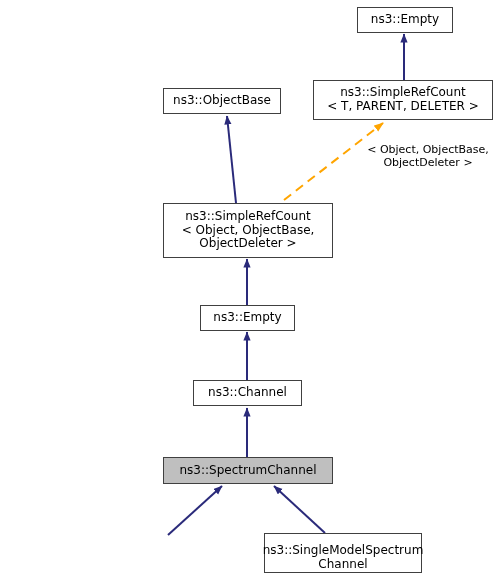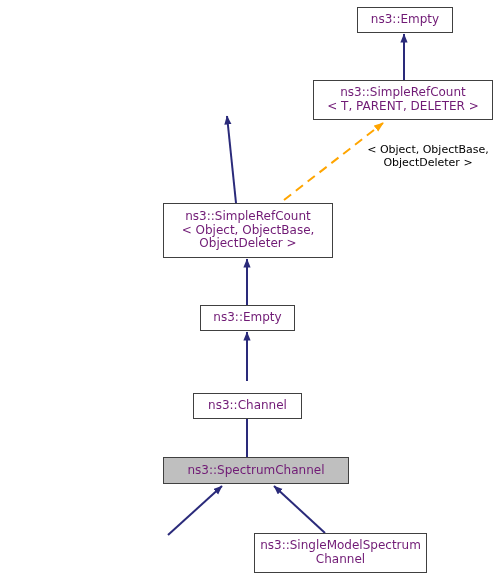--- a/index.html
+++ b/index.html
@@ -26,21 +26,21 @@
   .node {
     position: absolute;
     box-sizing: border-box;
     border: 1px solid #404040;
     background: #ffffff;
     display: flex;
     align-items: center;
     justify-content: center;
     text-align: center;
     line-height: 1.15;
-    color: #701a75;
+    color: #000000;
     font-size: 12px;
     z-index: 2;
   }
   .node.highlight {
     background: #bfbfbf;
   }
   .node-label {
     display: block;
     white-space: pre-line;
     padding: 0 6px;
@@ -89,41 +89,44 @@
 
   <div class="node" style="left:357px; top:7px; width:96px; height:26px;">
     <span class="node-label">ns3::Empty</span>
   </div>
 
   <div class="node" style="left:313px; top:80px; width:180px; height:40px;">
     <span class="node-label">ns3::SimpleRefCount
 &lt; T, PARENT, DELETER &gt;</span>
   </div>
 
+  <div class="node" style="left:163px; top:88px; width:118px; height:26px;">
+    <span class="node-label">ns3::ObjectBase</span>
+  </div>
 
   <div class="node" style="left:163px; top:203px; width:170px; height:55px;">
     <span class="node-label">ns3::SimpleRefCount
 &lt; Object, ObjectBase,
 ObjectDeleter &gt;</span>
   </div>
 
   <div class="node" style="left:200px; top:305px; width:95px; height:26px;">
     <span class="node-label">ns3::Empty</span>
   </div>
 
-  <div class="node" style="left:193px; top:393px; width:109px; height:26px;">
+  <div class="node" style="left:193px; top:380px; width:109px; height:26px;">
     <span class="node-label">ns3::Channel</span>
   </div>
 
-  <div class="node highlight" style="left:163px; top:457px; width:186px; height:27px;">
+  <div class="node highlight" style="left:163px; top:457px; width:170px; height:27px;">
     <span class="node-label">ns3::SpectrumChannel</span>
   </div>
 
 
-  <div class="node" style="left:254px; top:533px; width:173px; height:40px;">
+  <div class="node" style="left:264px; top:533px; width:158px; height:40px;align-items:flex-end;">
     <span class="node-label">ns3::SingleModelSpectrum
 Channel</span>
   </div>
 
   <div class="edge-label" style="left:355px; top:143px; width:146px;">&lt; Object, ObjectBase,
 ObjectDeleter &gt;</div>
 
 </div>
 
 </body></html>

